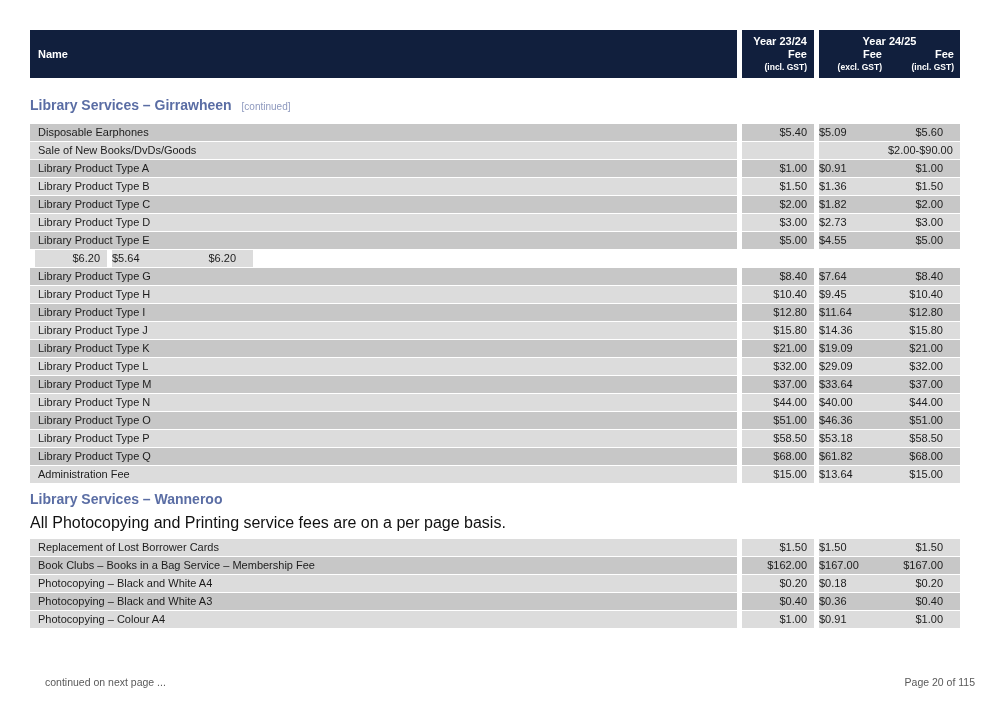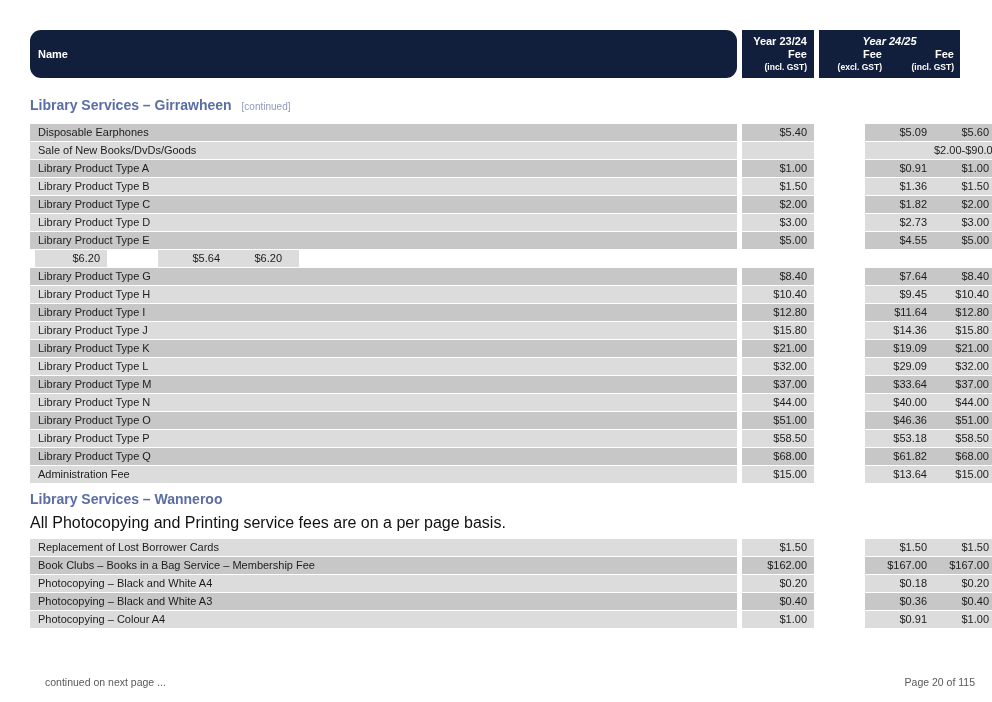--- a/index.html
+++ b/index.html
@@ -12,42 +12,42 @@
     --footer-text:#595959;
   }
   *{margin:0;padding:0;box-sizing:border-box;}
   html,body{width:992px;height:702px;background:#ffffff;overflow:hidden;}
   body{font-family:"Liberation Sans","DejaVu Sans",sans-serif;position:relative;}
   .page{width:930px;margin-left:30px;}
 
   
   .thead{display:flex;margin-top:30px;height:48px;color:#ffffff;font-size:11px;font-weight:bold;}
   .gap{width:5px;flex:0 0 5px;}
-  .h-name{width:707px;flex:0 0 707px;background:var(--header-bg);display:flex;align-items:center;padding-left:8px;border-radius:11px;}
+  .h-name{width:707px;flex:0 0 707px;background:var(--header-bg);display:flex;align-items:center;padding-left:8px;}
   .h-fee1{width:72px;flex:0 0 72px;background:var(--header-bg);text-align:right;padding:5px 7px 0 0;line-height:13px;}
   .h-block3{width:141px;flex:0 0 141px;background:var(--header-bg);padding-top:5px;line-height:13px;}
-  .h-title{text-align:center;font-style:italic;}
+  .h-title{text-align:center;}
   .h-sub{display:flex;}
   .sub-excl{width:69px;flex:0 0 69px;text-align:right;padding-right:6px;}
   .sub-incl{width:72px;flex:0 0 72px;text-align:right;padding-right:6px;}
   .small{font-size:8.5px;}
 
   
   .section-heading{margin-top:18px;font-size:14px;font-weight:bold;color:var(--heading);line-height:18px;}
   .section-heading .continued{font-size:10px;font-weight:normal;color:var(--continued);margin-left:10px;}
   .sec2 .section-heading{margin-top:7px;}
   .section-note{margin-top:6px;font-size:16px;color:#111111;line-height:18px;}
 
   
   .ftable{margin-top:8px;}
   .sec2 .ftable{margin-top:7px;}
   .frow{display:flex;height:17px;margin-bottom:1px;font-size:11px;line-height:17px;color:var(--row-text);}
   .c-name{width:707px;flex:0 0 707px;padding-left:8px;overflow:hidden;white-space:nowrap;}
   .c-fee1{width:72px;flex:0 0 72px;text-align:right;padding-right:7px;}
-  .c-excl{width:69px;flex:0 0 69px;text-align:right;padding-right:7px;margin-left:46px;}
+  .c-excl{width:69px;flex:0 0 69px;padding-right:7px;}
   .c-incl{width:72px;flex:0 0 72px;text-align:right;padding-right:17px;}
   .frow.dark  .c{background:var(--row-dark);}
   .frow.light .c{background:var(--row-light);}
 
   
   .footer{position:absolute;left:30px;top:676px;width:930px;display:flex;justify-content:space-between;font-size:10.5px;color:var(--footer-text);margin-left:15px;}
 </style>
 </head>
 <body>
 

